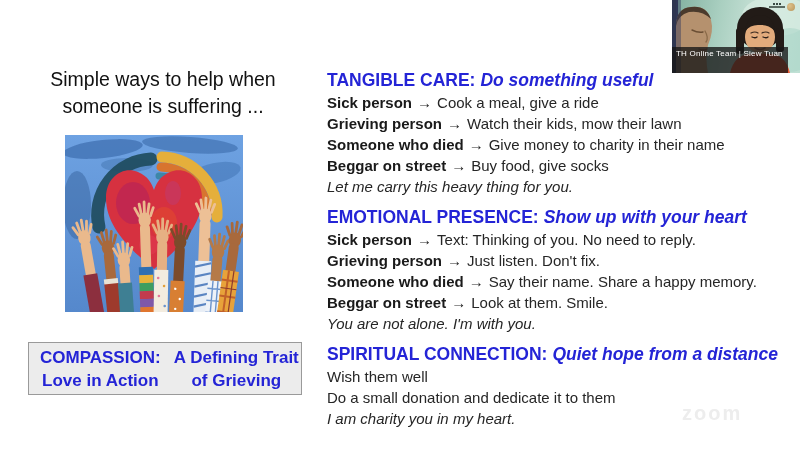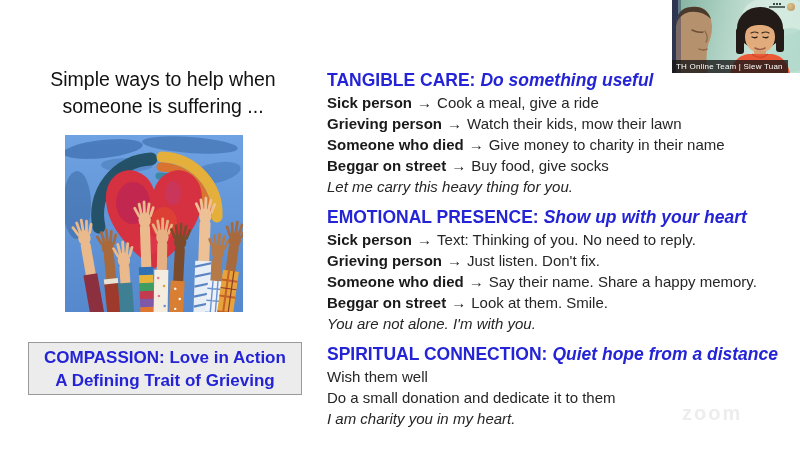--- a/index.html
+++ b/index.html
@@ -9,21 +9,21 @@
   }
   
   .slide-title{
     position:absolute;left:30px;top:66px;width:266px;text-align:center;
     font-size:19.5px;font-weight:normal;line-height:27px;color:#111111;
   }
   .illustration{position:absolute;left:65px;top:135px;width:178px;height:177px;}
   .compassion-box{
     position:absolute;left:28px;top:342px;width:272px;height:51px;
     background:#ececec;border:1.5px solid #9a9a9a;
-    display:flex;flex-direction:column;align-items:center;justify-content:center;
+    display:flex;align-items:center;justify-content:center;
     font-size:17px;font-weight:bold;color:#2424d6;line-height:23px;text-align:center;
   }
   
   .content-col{position:absolute;left:327px;top:37px;width:470px;margin-top:32px;}
   .section{margin-bottom:9px;}
   .sec-title{line-height:22px;white-space:nowrap;}
   .sec-header{font-size:17.5px;font-weight:bold;color:#2424d6;}
   .sec-sub{font-size:17.5px;font-weight:600;font-style:italic;color:#2424d6;margin-left:5px;}
   .row{font-size:15px;line-height:21px;color:#262626;white-space:nowrap;}
   .lbl{font-weight:bold;color:#1a1a1a;}
@@ -36,21 +36,21 @@
   }
   .webcam svg{position:absolute;left:0;top:0;}
   .cam-logo{position:absolute;top:3px;right:5px;display:flex;align-items:flex-start;gap:2px;}
   .logo-glyphs{display:flex;flex-direction:column;align-items:center;gap:1px;}
   .glyph-row{display:flex;gap:1px;}
   .glyph-dot{width:2px;height:2px;background:#3a4a44;}
   .glyph-bar{width:16px;height:1.5px;background:#5a6a62;}
   .logo-seal{width:8px;height:8px;border-radius:50%;background:radial-gradient(circle at 35% 35%,#ddc08a,#b8955c);}
   .name-tag{
     position:absolute;left:0;bottom:0;background:rgba(22,22,22,0.78);color:#ffffff;
-    font-size:8px;line-height:11px;padding:1px 5px 1px 4px;letter-spacing:.2px;white-space:nowrap;
+    font-size:8px;line-height:11px;padding:1px 5px 14px 4px;letter-spacing:.2px;white-space:nowrap;
   }
   
   .watermark{
     position:absolute;left:682px;top:402px;font-size:20px;font-weight:bold;
     color:#ededed;letter-spacing:2px;
   }
 </style>
 </head>
 <body>
 

